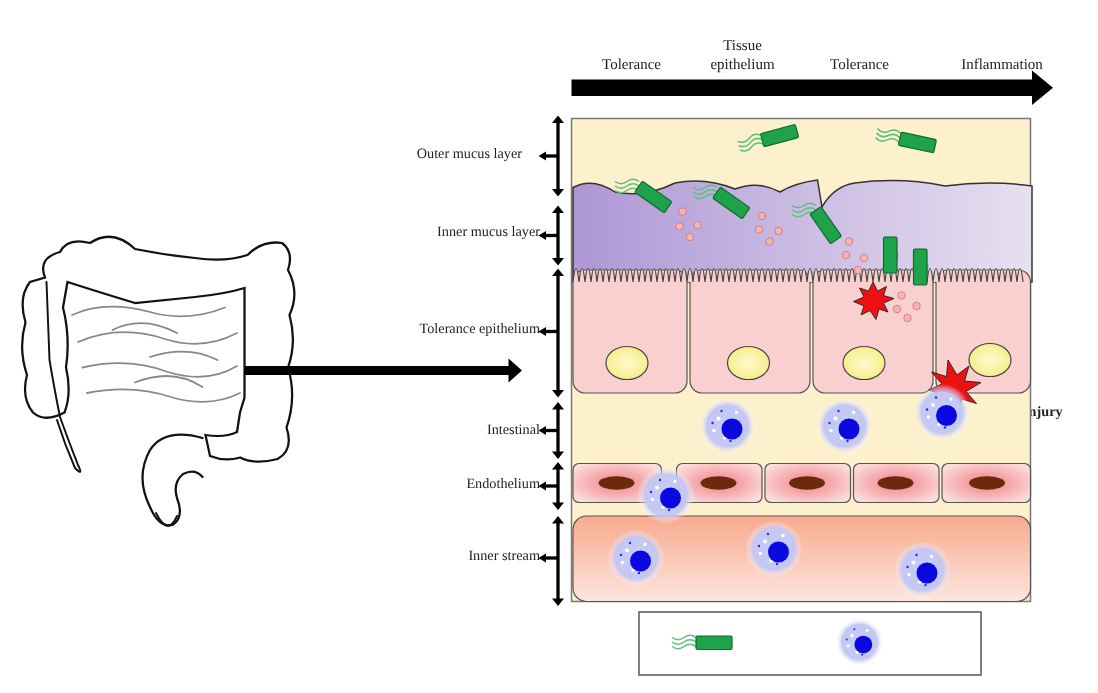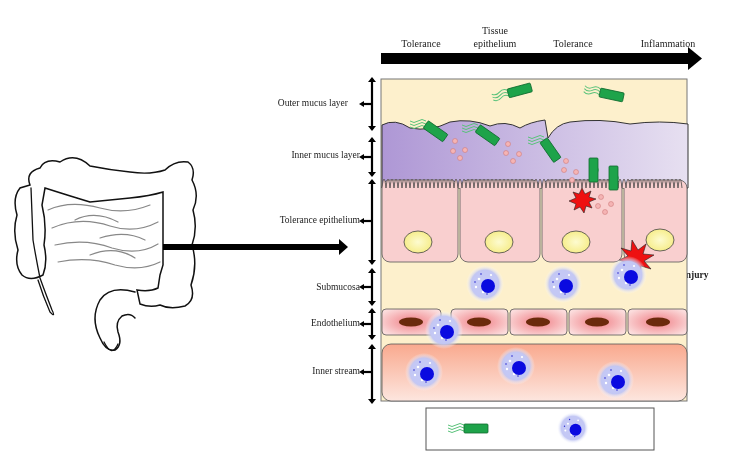--- a/index.html
+++ b/index.html
@@ -18,21 +18,21 @@
     <div>Tissue</div>
     <div style="margin-top:2px;">epithelium</div>
   </div>
   <div class="stage" style="left:540px; top:38px; width:66px;">Tolerance</div>
   <div class="stage" style="left:630px; top:38px; width:76px;">Inflammation</div>
 </div>
 
 <div class="lbl" style="right:384px; top:98px;">Outer mucus layer</div>
 <div class="lbl" style="right:372px; top:150px;">Inner mucus layer</div>
 <div class="lbl" style="right:372px; top:215px;">Tolerance epithelium</div>
-<div class="lbl" style="right:372px; top:282px;">Submucosa</div>
+<div class="lbl" style="right:372px; top:282px;">Intestinal</div>
 <div class="lbl" style="right:372px; top:318px;">Endothelium</div>
 <div class="lbl" style="right:372px; top:366px;">Inner stream</div>
 
 <div class="txt" style="left:655px; top:270px; font-weight:bold; font-size:9.5px;">Tissue injury</div>
 
 <div class="txt" style="left:502px; top:422px; font-size:9.5px;">E. coli</div>
 <div class="txt" style="left:597px; top:422px; font-size:9.5px;">PMN</div>
 
 <svg width="732" height="462" viewBox="0 0 732 462">
   <defs>

